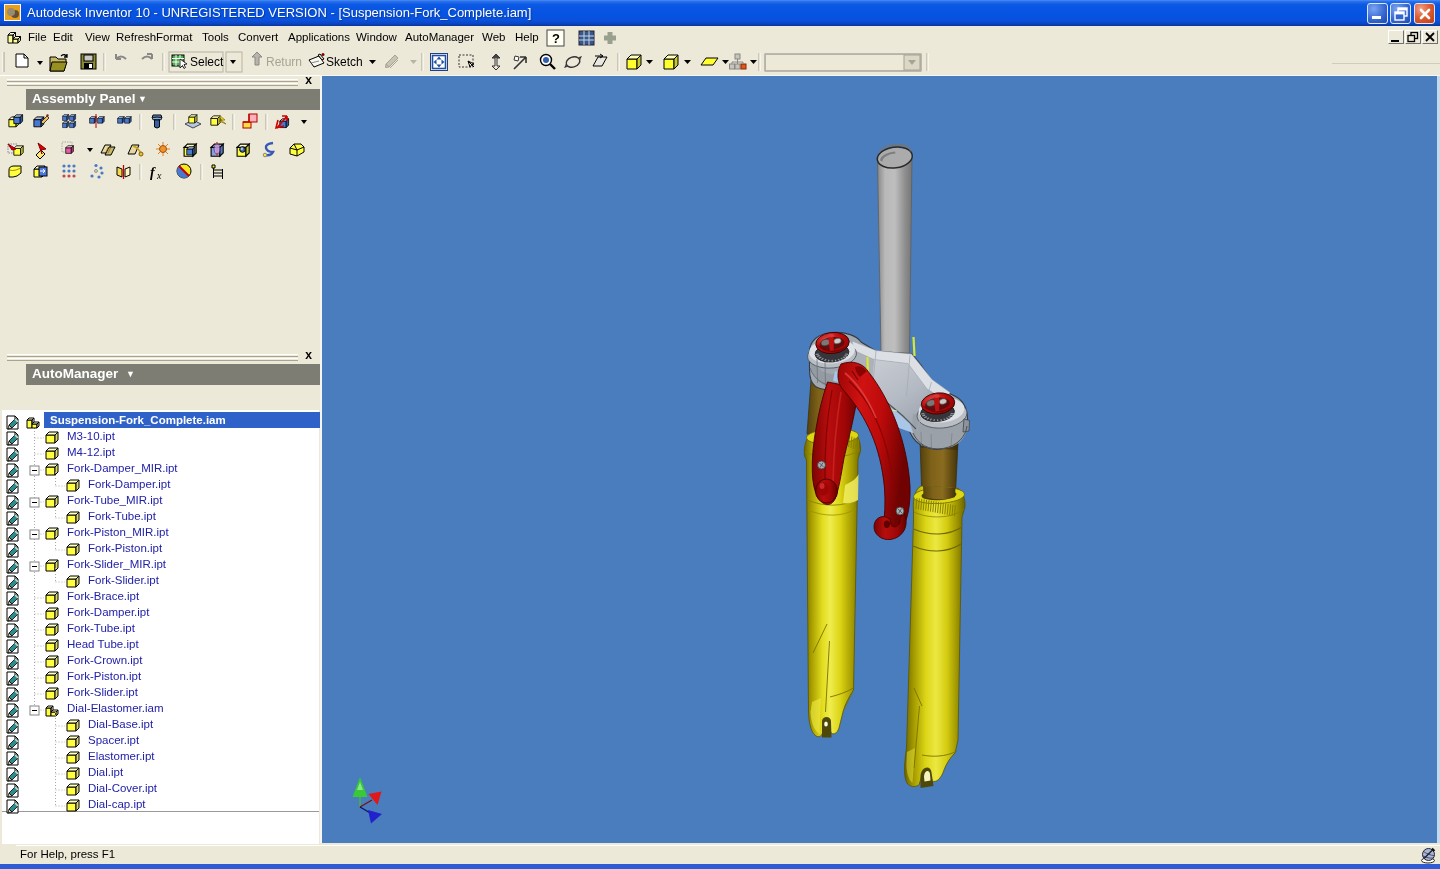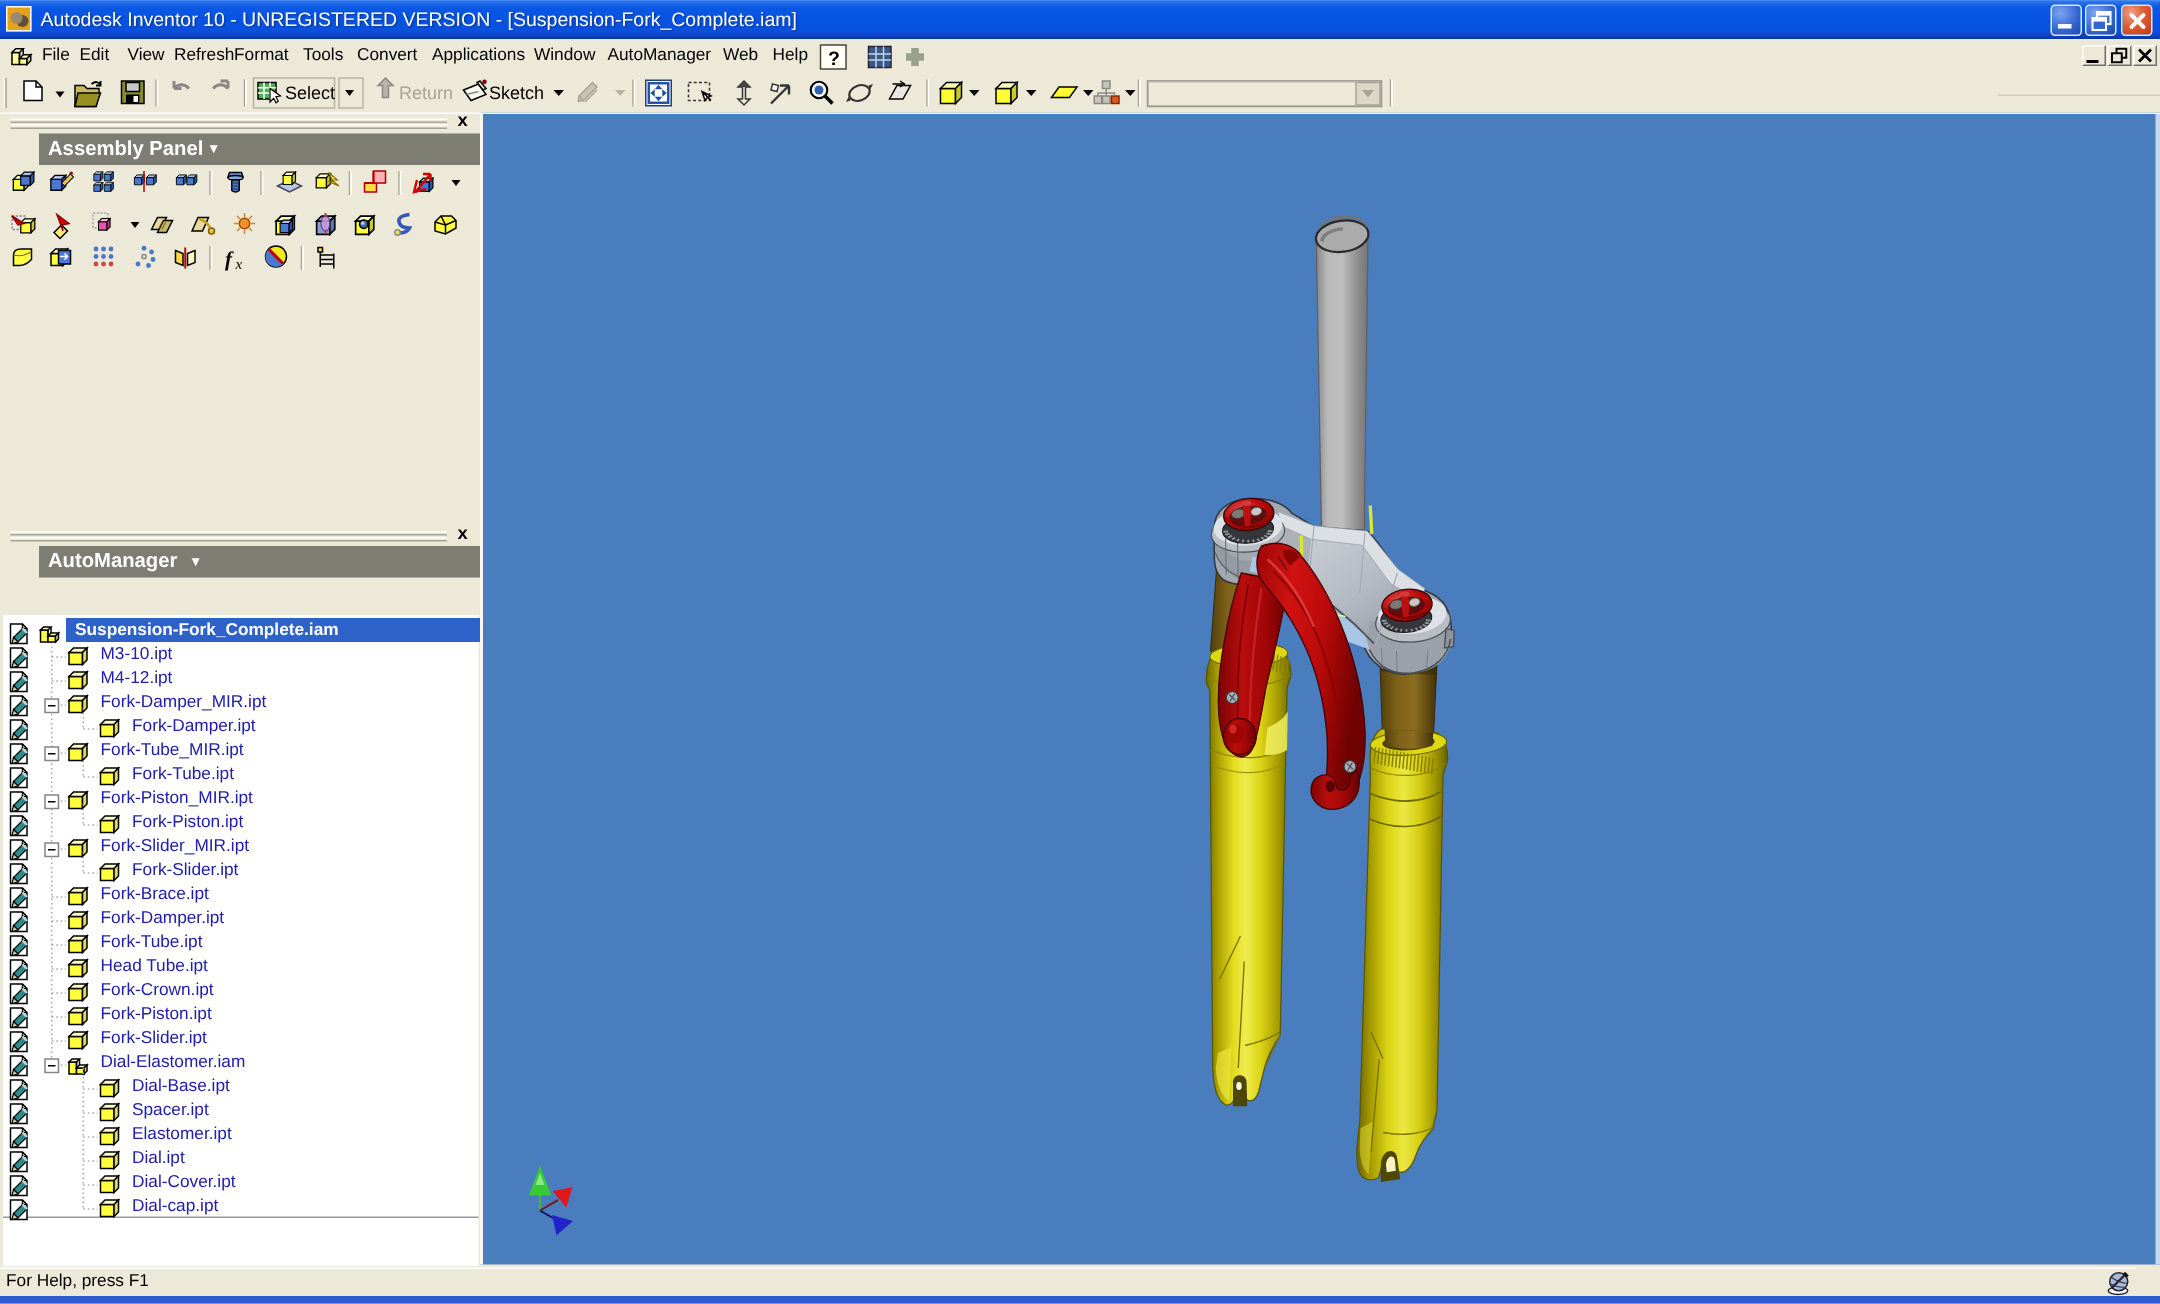--- a/index.html
+++ b/index.html
@@ -26,21 +26,21 @@
 .dragbar .g1 { position:absolute; left:5px; right:20px; top:1px; height:3px; border-top:1px solid #fff; border-bottom:1px solid #A8A491; }
 .dragbar .g2 { position:absolute; left:5px; right:20px; top:5px; height:3px; border-top:1px solid #fff; border-bottom:1px solid #A8A491; }
 .dragbar .x { position:absolute; right:3px; top:-3px; width:13px; height:13px; font-size:12px; font-weight:bold; color:#000; text-align:center; line-height:13px; font-family:"Liberation Mono",monospace;}
 .phead { position:absolute; left:2px; width:316px; height:21px; background:#7D7D74; color:#fff; font-weight:bold; font-size:13.5px;margin-left:24px; }
 .phead .t { position:absolute; left:6px; top:2px; }
 .phead .arr { position:absolute; font-size:9px; top:5px; color:#fff;}
 .phead .q { position:absolute; right:4px; top:2px; width:14px; height:16px; background:#FFFFF2; border:1px solid #222; color:#000; font-size:12px; font-weight:bold; text-align:center; line-height:15px; box-shadow:1px 1px 0 #44443c;}
 #refreshbtn { position:absolute; left:2px; width:316px; height:22px; background:#ECE9D8; border:2px solid; border-color:#fff #707070 #707070 #fff; outline:1px solid #444; outline-offset:-0px; font-size:13.5px; font-weight:bold; text-align:center; line-height:18px; color:#000;}
 #tree { position:absolute; left:2px; top:334px; width:317px; height:434px; background:#fff; font-size:11.5px; color:#2121A8; }
 .trow { position:absolute; height:16px; line-height:16px; white-space:nowrap; }
-#statusbar { position:absolute; left:0; top:845px; width:1424px; height:19px; background:#ECE9D8; border-top:1px solid #fff; font-size:11.5px; color:#000; }
+#statusbar { position:absolute; left:16px; top:845px; width:1424px; height:19px; background:#ECE9D8; border-top:1px solid #fff; font-size:11.5px; color:#000; }
 #statusbar .txt { position:absolute; left:4px; top:2px; }
 #bottomedge { position:absolute; left:0; top:864px; width:1440px; height:5px; background:#2E5CD5; }
 </style>
 </head>
 <body>
 <div id="win">
   <div id="titlebar">
     <div class="appicon">
         <div class="inner"></div>
       </div>

